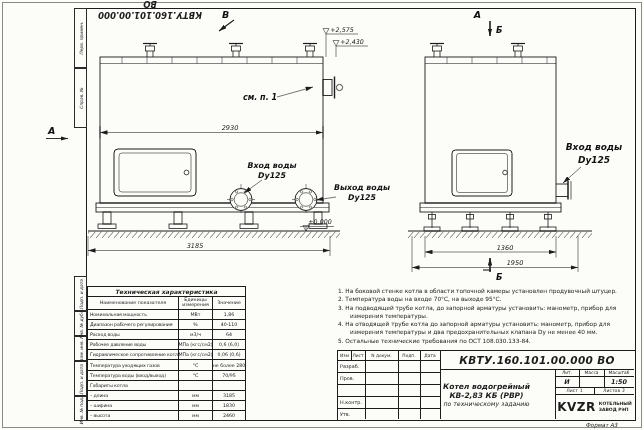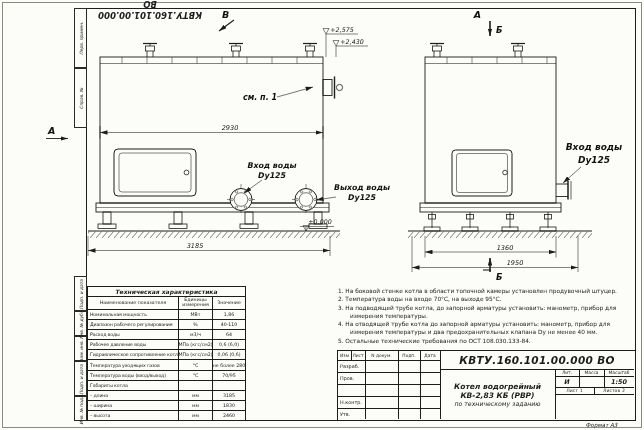--- a/index.html
+++ b/index.html
@@ -365,37 +365,44 @@
     <div class="cell lab" style="left:60px;top:0;width:22px;height:9px">Подп.</div>
     <div class="cell lab" style="left:82px;top:0;width:20px;height:9px">Дата</div>
 
     <div class="cell rowlab" style="left:0;top:9px;width:27px;height:12px">Разраб.</div>
     <div class="cell rowlab" style="left:0;top:21px;width:27px;height:12px">Пров.</div>
     <div class="cell rowlab" style="left:0;top:45px;width:27px;height:12px">Н.контр.</div>
     <div class="cell rowlab" style="left:0;top:57px;width:27px;height:11px">Утв.</div>
 
     <div class="cell docnum" style="left:102px;top:0;width:194px;height:18px">КВТУ.160.101.00.000 ВО</div>
 
-    <div class="cell namecell" style="left:102px;top:18px;width:115px;height:50px">
+    <div class="cell namecell" style="left:91px;top:18px;width:115px;height:50px">
       <span class="nm1">Котел водогрейный</span>
       <span class="nm1">КВ-2,83 КБ (РВР)</span>
       <span class="nm3">по техническому заданию</span>
     </div>
 
     <div class="cell lab" style="left:217px;top:18px;width:24px;height:7px">Лит.</div>
     <div class="cell lab" style="left:241px;top:18px;width:25px;height:7px">Масса</div>
     <div class="cell lab" style="left:266px;top:18px;width:30px;height:7px">Масштаб</div>
     <div class="cell val" style="left:217px;top:25px;width:24px;height:11px">И</div>
     <div class="cell val" style="left:266px;top:25px;width:30px;height:11px">1:50</div>
 
     <div class="cell shrow" style="left:217px;top:36px;width:39px;height:7px">
       <span>Лист</span>
       <span>1</span>
     </div>
     <div class="cell shrow" style="left:256px;top:36px;width:40px;height:7px">
       <span>Листов</span>
       <span>2</span>
     </div>
 
+    <div class="cell logo" style="left:217px;top:43px;width:79px;height:25px">
+      <span class="logo-main">KVZR</span>
+      <span class="logo-sub">
+        <span>КОТЕЛЬНЫЙ</span><br>
+        <span>ЗАВОД РЭП</span>
+      </span>
+    </div>
   </div>
 
   <div class="fmt">Формат А3</div>
 </div>
 
 </body></html>

